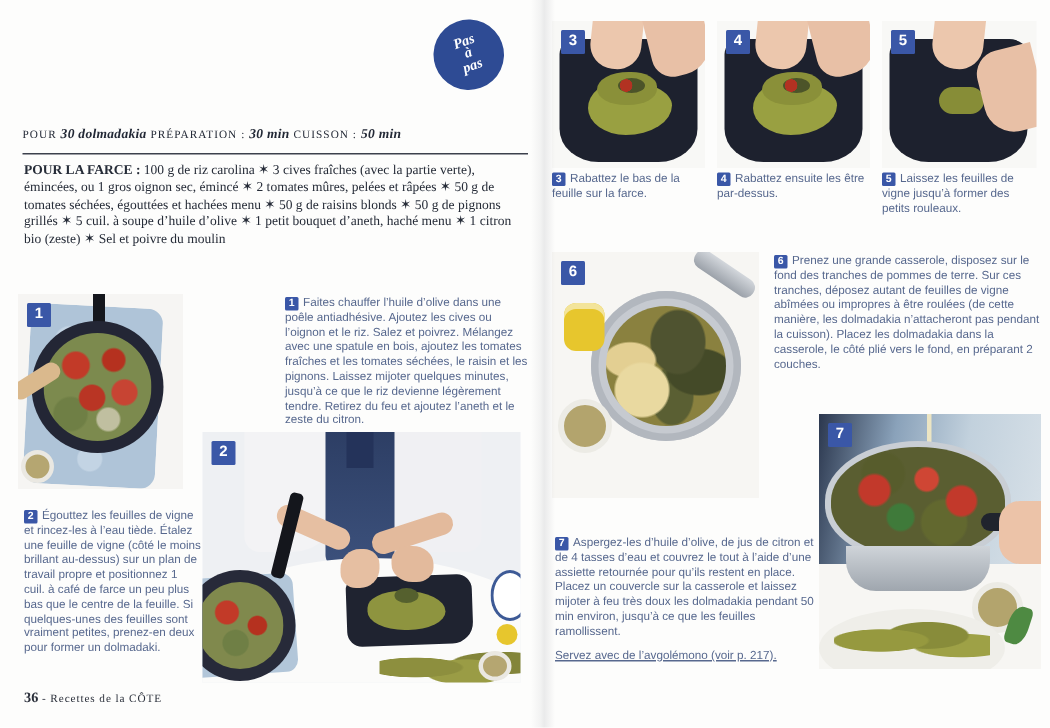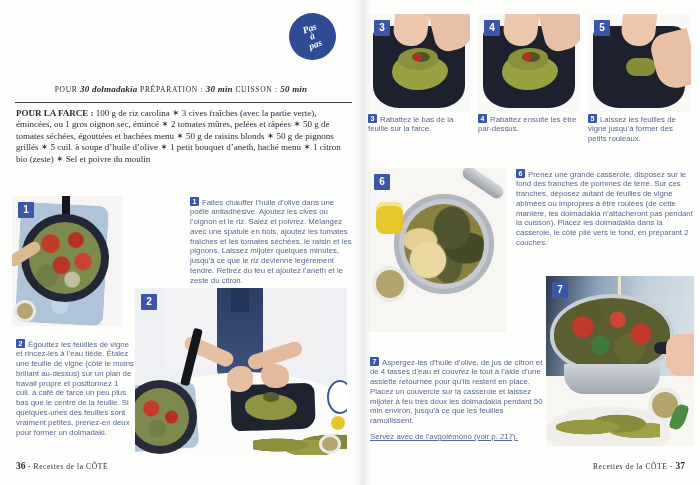--- a/index.html
+++ b/index.html
@@ -26,21 +26,21 @@
   .pasapas {
     position:absolute; left:289px; top:13px; width:47px; height:47px;
     border-radius:50%; background:#2e4b94; color:#ffffff;
     display:flex; align-items:center; justify-content:center; text-align:center;
     transform:rotate(-20deg);
     font-family:"Liberation Serif", serif; font-style:italic; font-weight:bold;
     font-size:9.5px; line-height:8.5px;
     padding:4px; word-spacing:100px; 
   }
   .meta {
-    position:absolute; left:15px; top:84px; width:332px; text-align:center;
+    position:absolute; left:15px; top:84px; width:332px; text-align:left;
     font-family:"Liberation Serif", serif; color:#232936;
     font-size:7.5px; letter-spacing:0.7px; white-space:nowrap;
   }
   .meta .val {
     font-weight:bold; font-style:italic; font-size:9px; letter-spacing:0.2px;
   }
   .rule { position:absolute; left:15px; top:102px; width:337px; height:1px; background:#3c414c; }
 
   .ingredients {
     position:absolute; left:16px; top:108px; width:336px;
@@ -333,18 +333,15 @@
     <div class="p7-plate"></div>
     <div class="p7-leaves"></div>
     <div class="p7-sprig"></div>
   </div>
 
   <div class="step-text step7-text">
     <p><span class="nbadge">7</span><span>Aspergez-les d’huile d’olive, de jus de citron et de 4 tasses d’eau et couvrez le tout à l’aide d’une assiette retournée pour qu’ils restent en place. Placez un couvercle sur la casserole et laissez mijoter à feu très doux les dolmadakia pendant 50 min environ, jusqu’à ce que les feuilles ramollissent.</span></p>
     <p>Servez avec de l’avgolémono (voir p. 217).</p>
   </div>
 
-  <div class="footer footer-right">
-    <span>Recettes de la CÔTE</span><span> - </span><span class="pg">37</span>
-  </div>
 
   <div class="gutter"></div>
 </div>
 
 </body></html>

